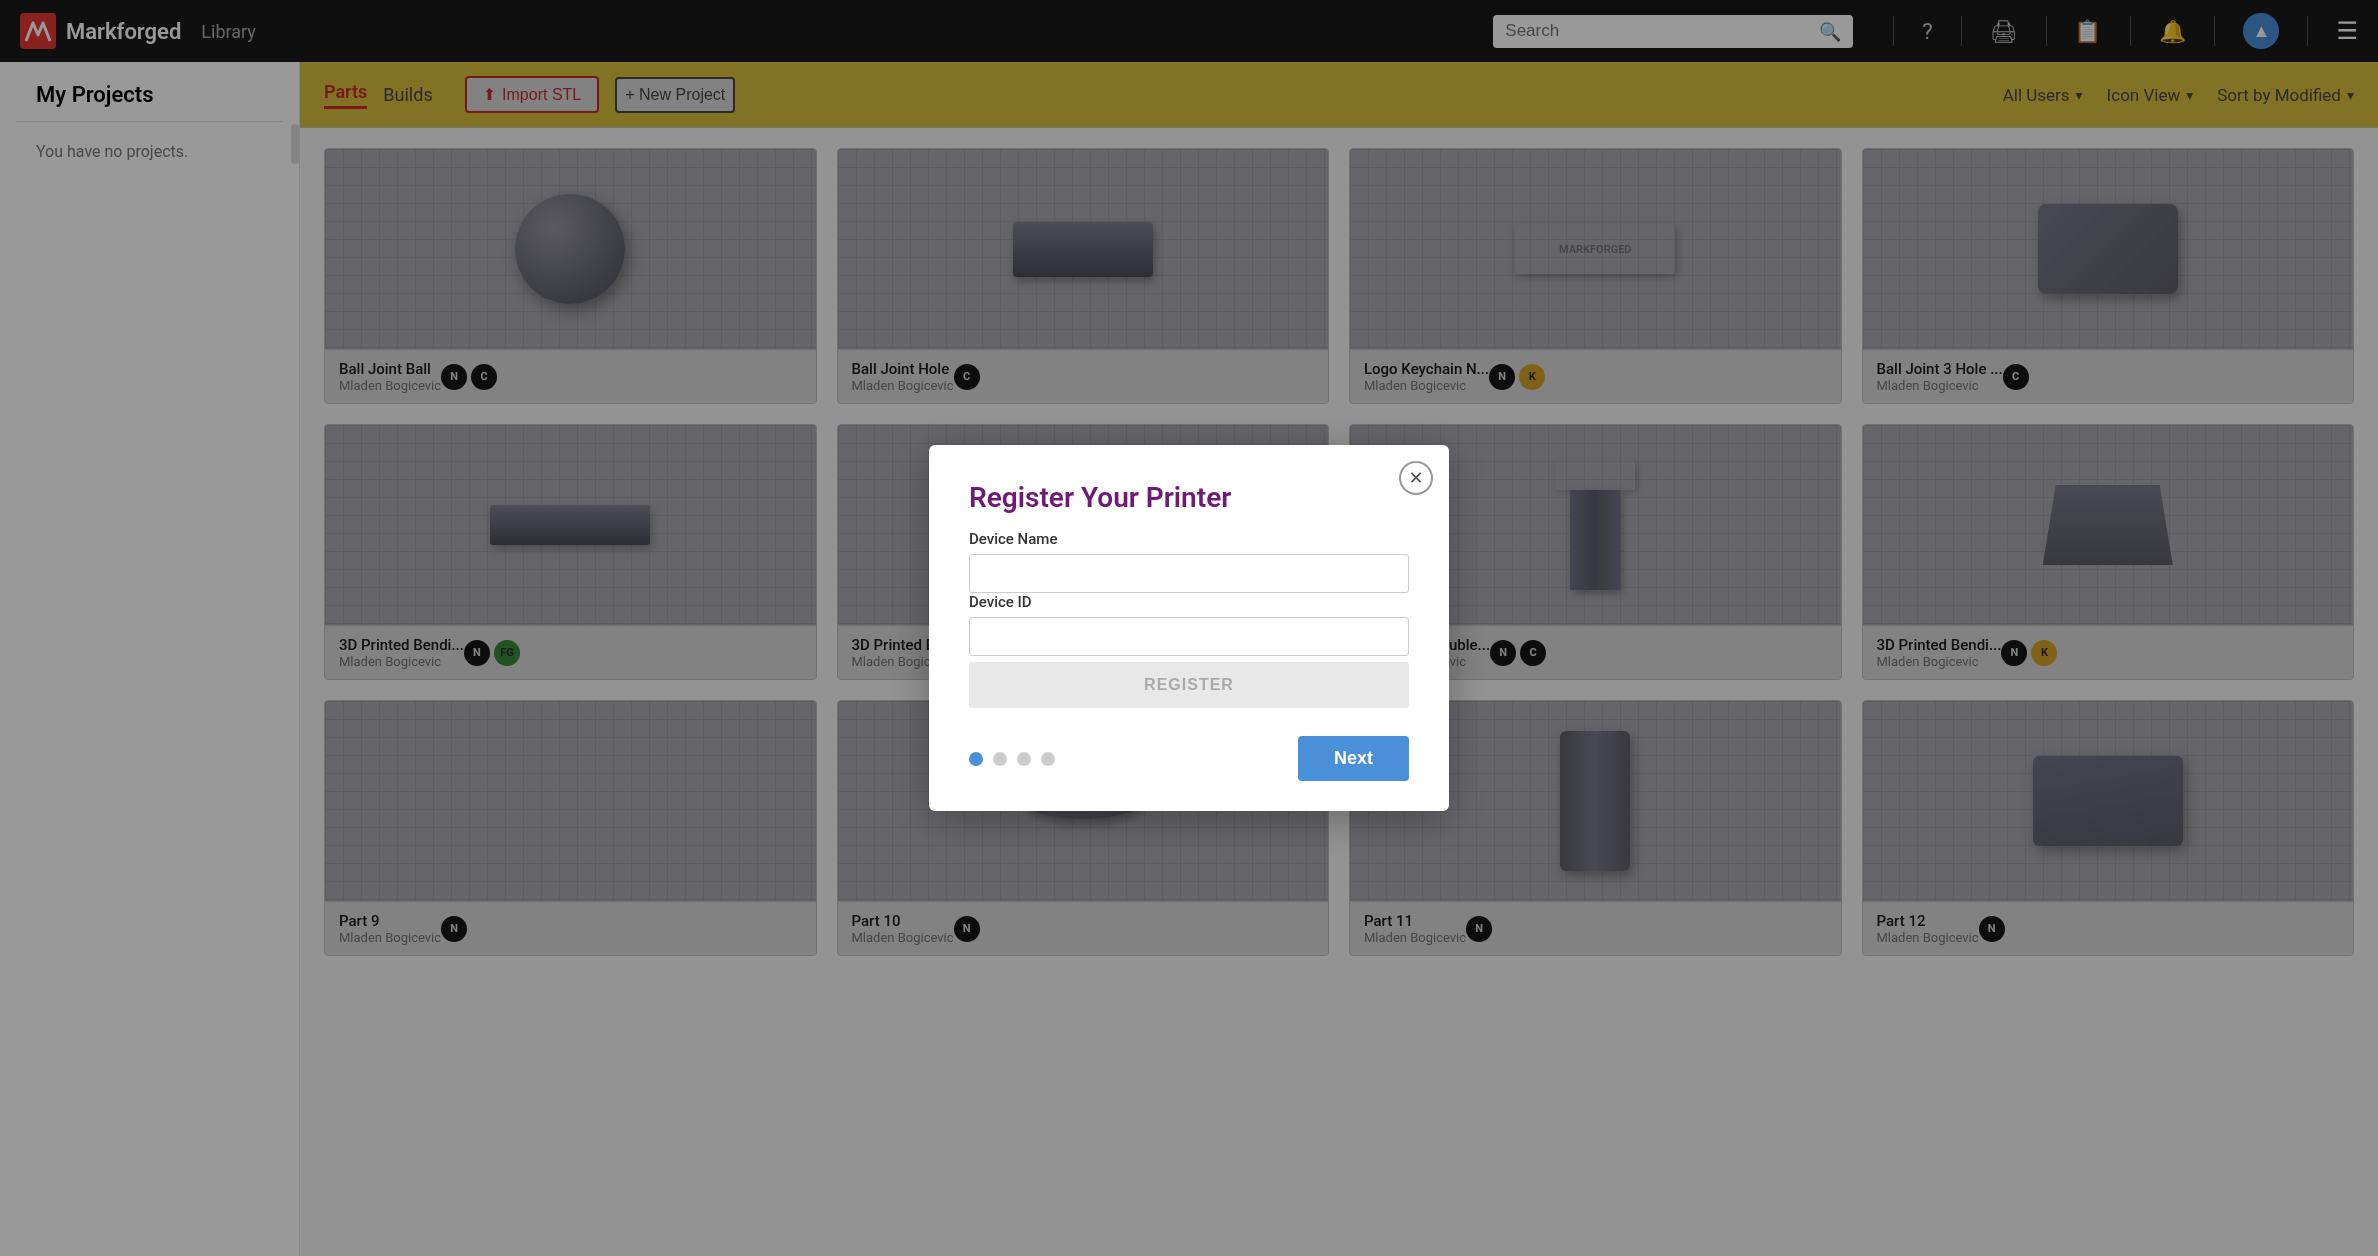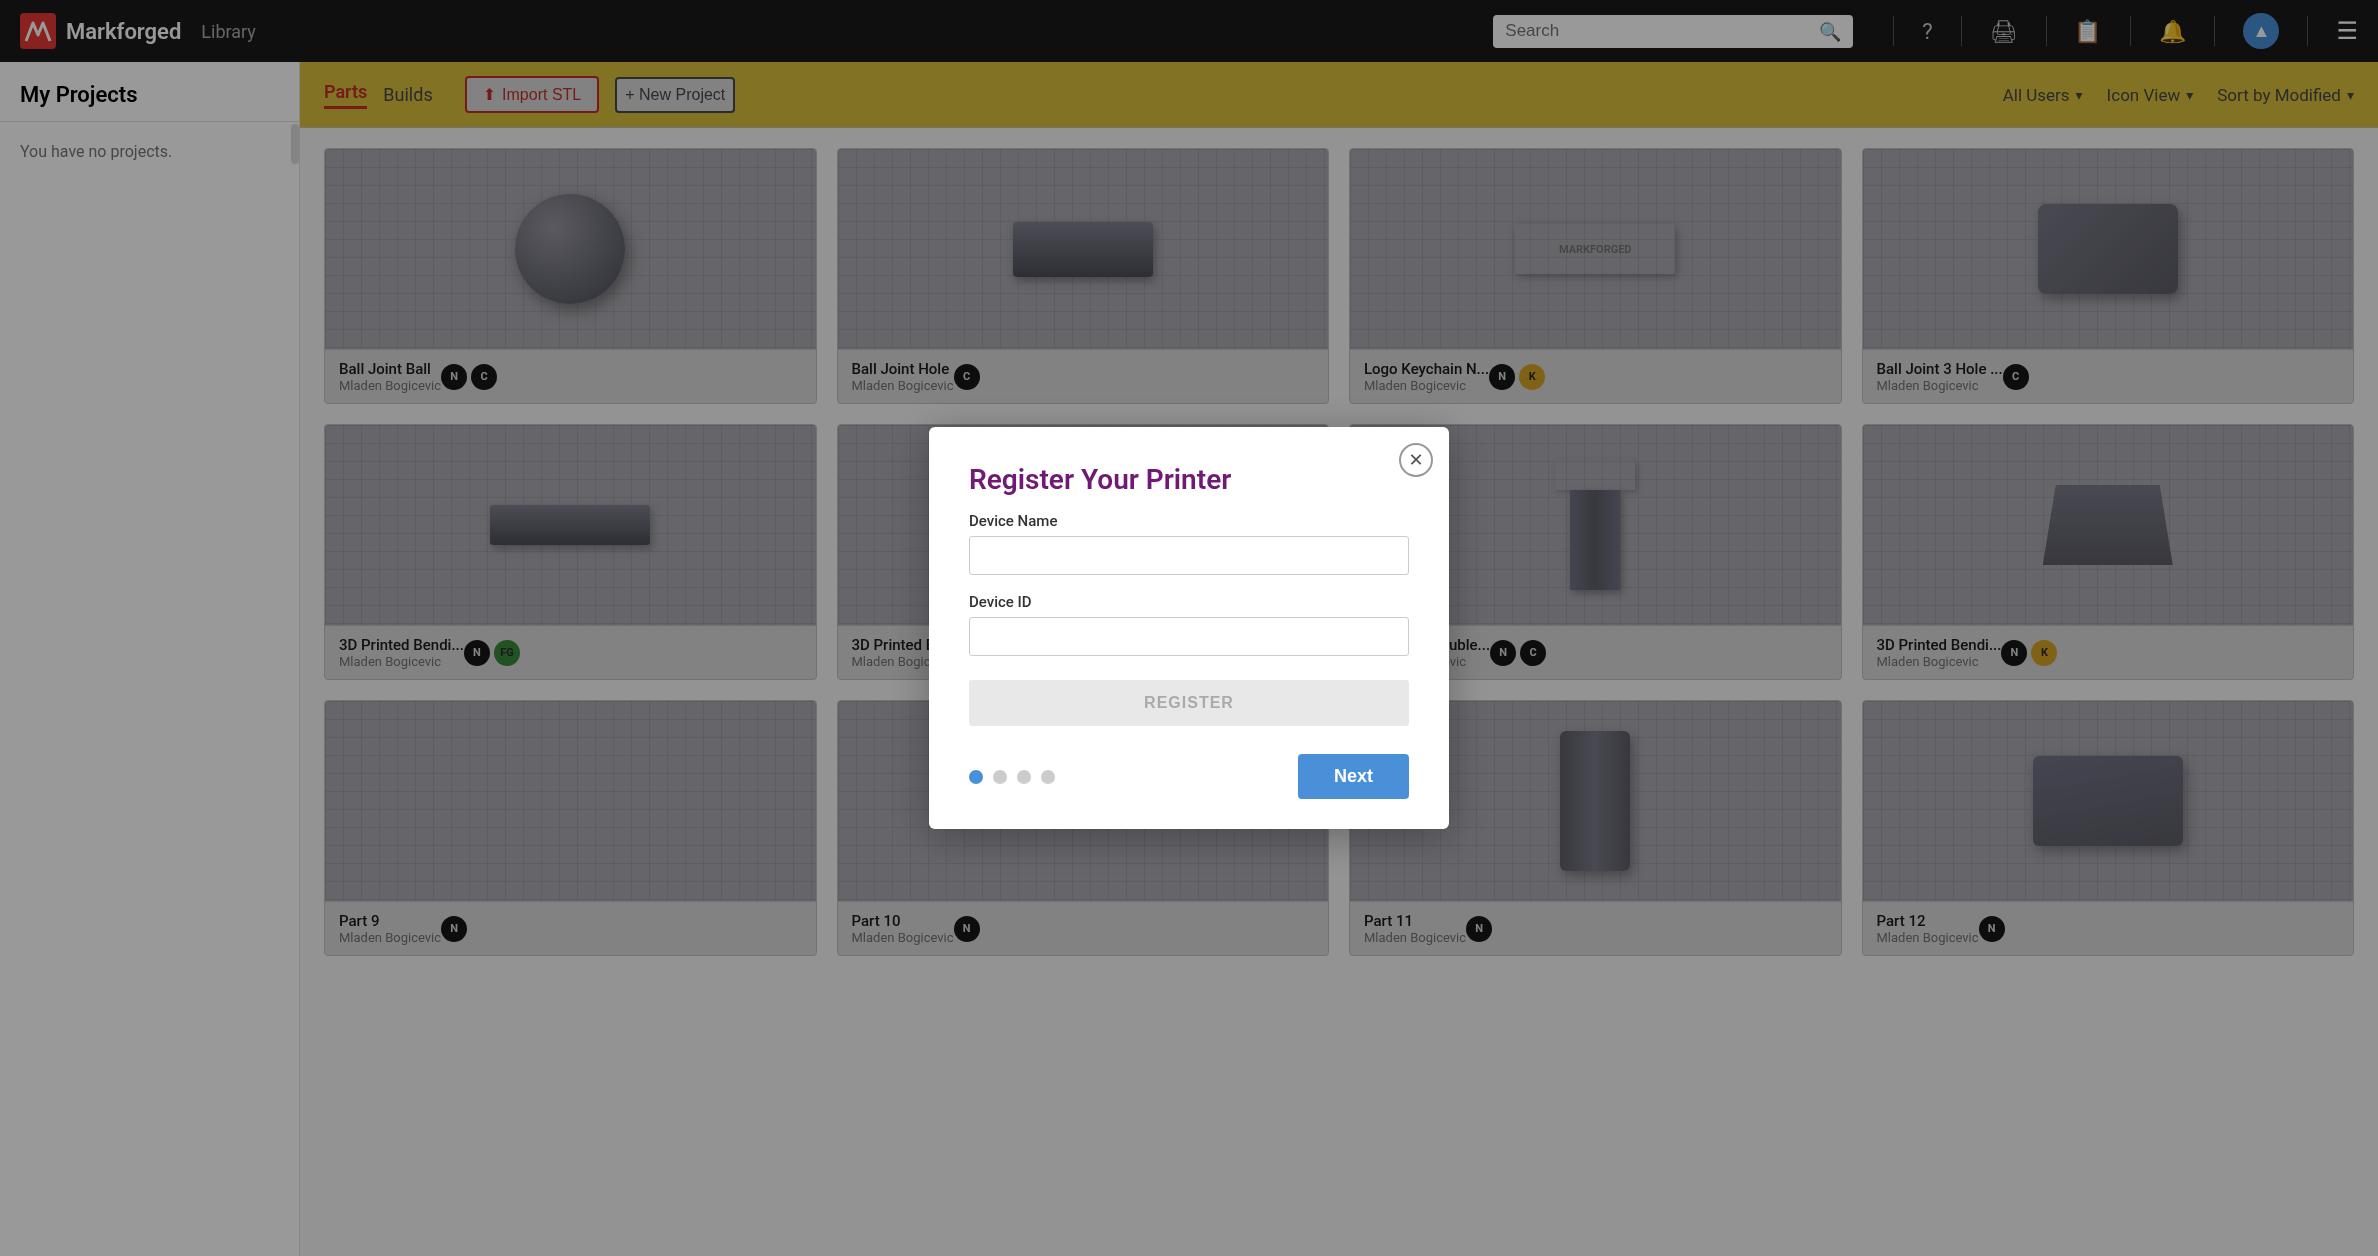--- a/index.html
+++ b/index.html
@@ -93,21 +93,21 @@
     .main-layout {
       display: flex;
       height: calc(1256px - 62px);
     }
 
     
     .sidebar {
       width: 300px;
       background: #fff;
       border-right: 1px solid #e0e0e0;
-      padding: 20px 0;
+      padding: 20px 16px;
       flex-shrink: 0;
     }
     .sidebar-title {
       font-size: 22px;
       font-weight: 600;
       padding: 0 20px 14px;
       border-bottom: 1px solid #e0e0e0;
     }
     .sidebar-empty {
       padding: 20px;
@@ -291,21 +291,20 @@
       color: #701a75;
       margin-bottom: 16px;
     }
     .modal-desc {
       font-size: 16px;
       color: #444;
       line-height: 1.6;
       margin-bottom: 28px;
     }
     .form-group {
-      margin-bottom: 18px;
     }
     .form-label {
       display: block;
       font-size: 15px;
       color: #333;
       margin-bottom: 6px;
       font-weight: 500;
     }
     .form-input {
       width: 100%;

